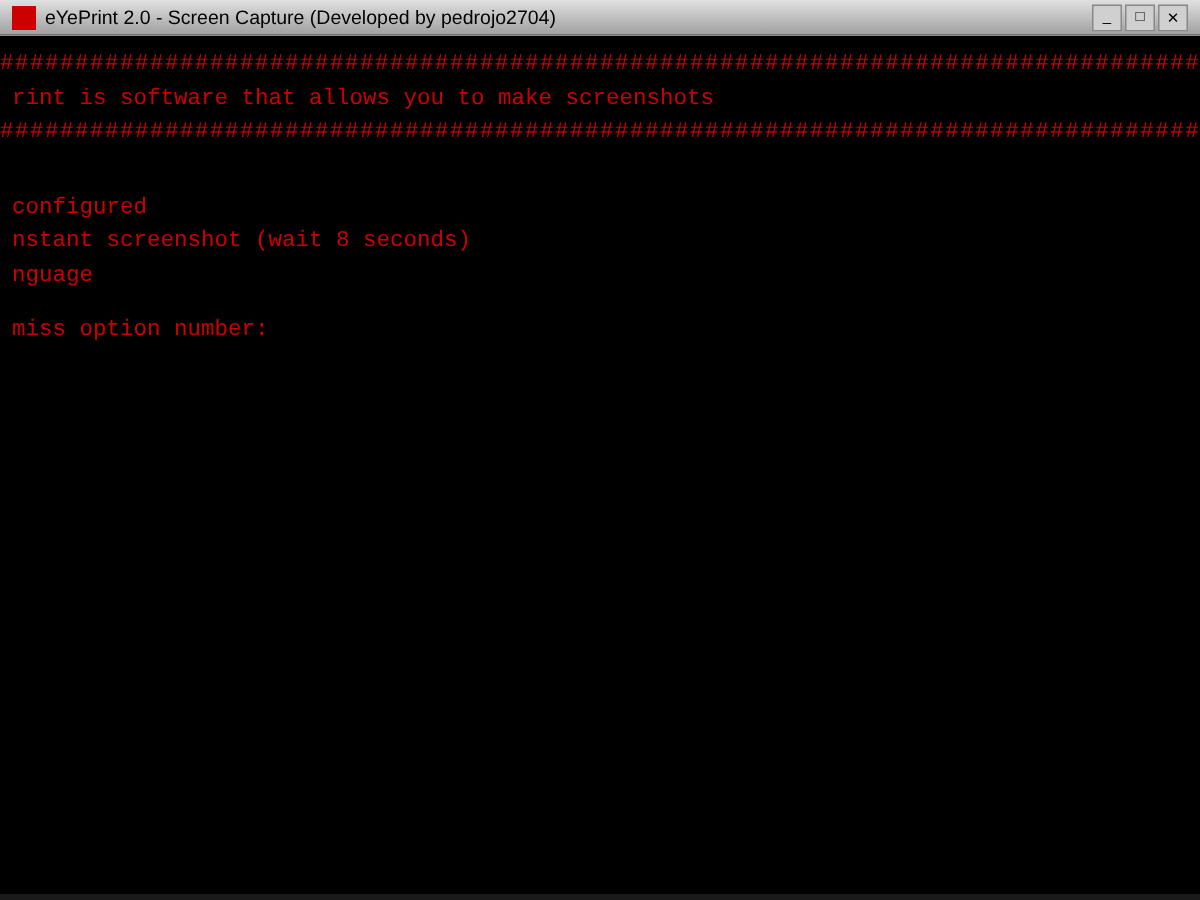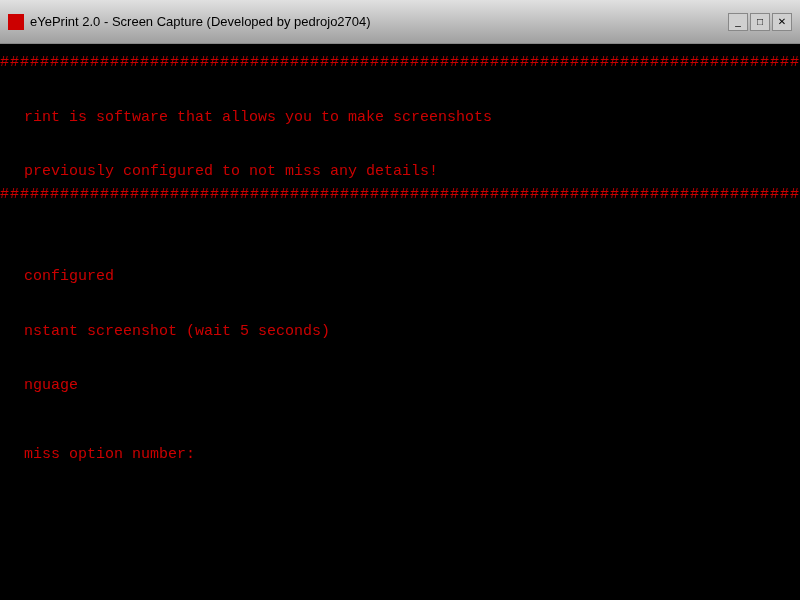--- a/index.html
+++ b/index.html
@@ -18,21 +18,21 @@
 
     .title-bar {
       background: #c0c0c0;
       background: linear-gradient(to bottom, #e0e0e0, #a0a0a0);
       padding: 4px 8px;
       font-family: 'Segoe UI', Arial, sans-serif;
       font-size: 13px;
       color: #000;
       display: flex;
       align-items: center;
-      height: 44px;
+      height: 24px;
       border-bottom: 1px solid #888;
     }
 
     .title-bar-icon {
       width: 16px;
       height: 16px;
       margin-right: 6px;
       background: #cc0000;
       display: inline-block;
     }
@@ -71,24 +71,23 @@
 
     .hash-line {
       color: #cc0000;
       font-size: 15px;
       letter-spacing: 1px;
       white-space: nowrap;
       overflow: hidden;
     }
 
     .term-line {
-      padding: 0 24px;
+      padding: 0 8px;
       white-space: nowrap;
       overflow: hidden;
-      margin-top: 32px;
     }
 
     .spacer {
       height: 14px;
     }
   </style>
 </head>
 <body>
 
 <div class="title-bar">
@@ -97,22 +96,21 @@
   <div class="title-buttons">
     <div class="title-btn">_</div>
     <div class="title-btn">□</div>
     <div class="title-btn">✕</div>
   </div>
 </div>
 
 <div class="terminal">
   <div class="hash-line">################################################################################</div>
   <div class="term-line">rint is software that allows you to make screenshots</div>
-  <div class="term-line"> previously configured to not miss any details!</div>
   <div class="hash-line">################################################################################</div>
   <div class="spacer"></div>
   <div class="spacer"></div>
   <div class="term-line">configured</div>
-  <div class="term-line">nstant screenshot (wait 5 seconds)</div>
+  <div class="term-line">nstant screenshot (wait 8 seconds)</div>
   <div class="term-line">nguage</div>
   <div class="spacer"></div>
   <div class="term-line">miss option number:</div>
 </div>
 
 </body></html>

